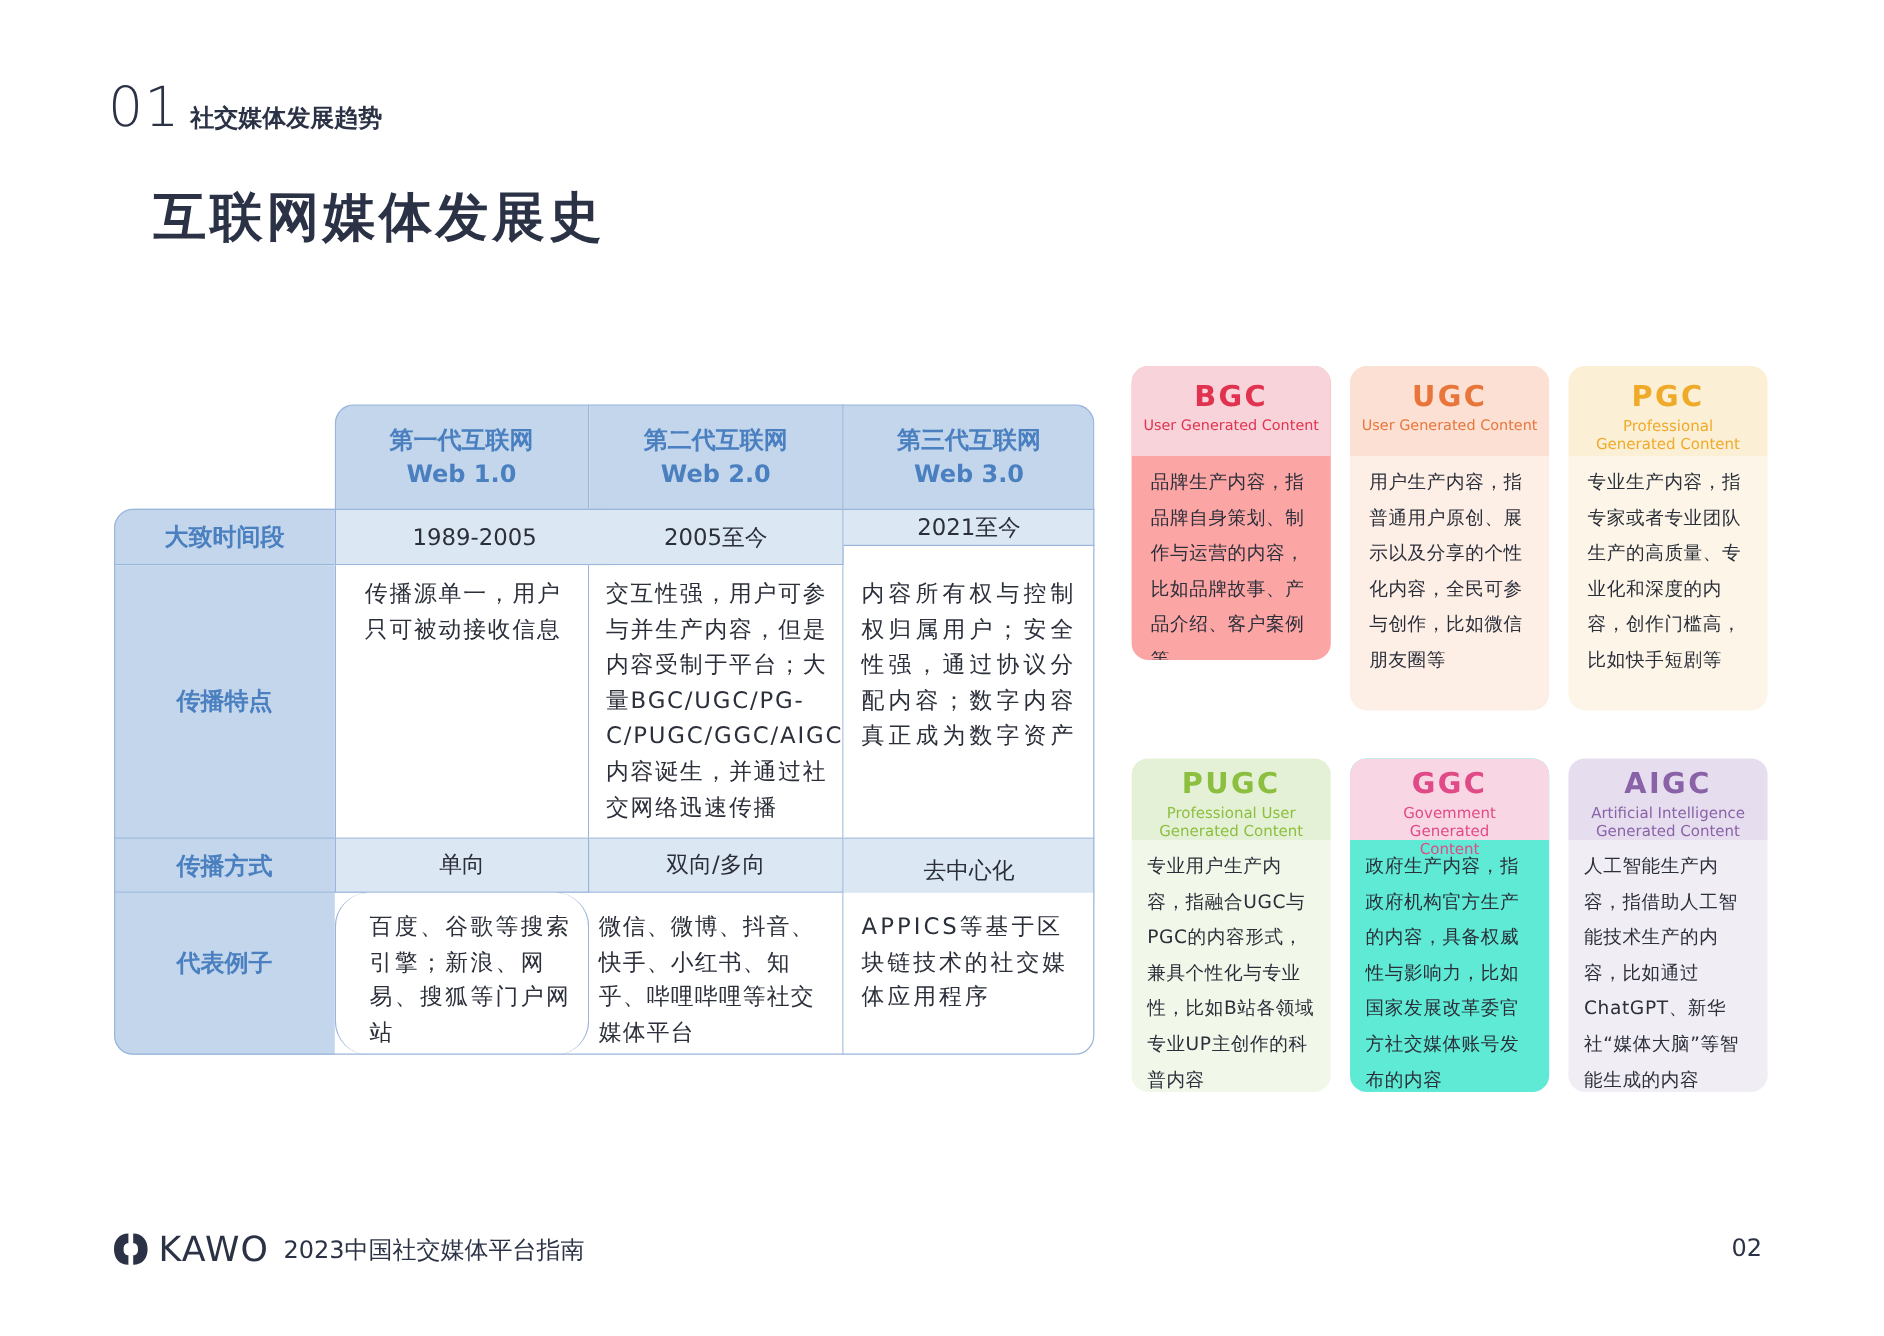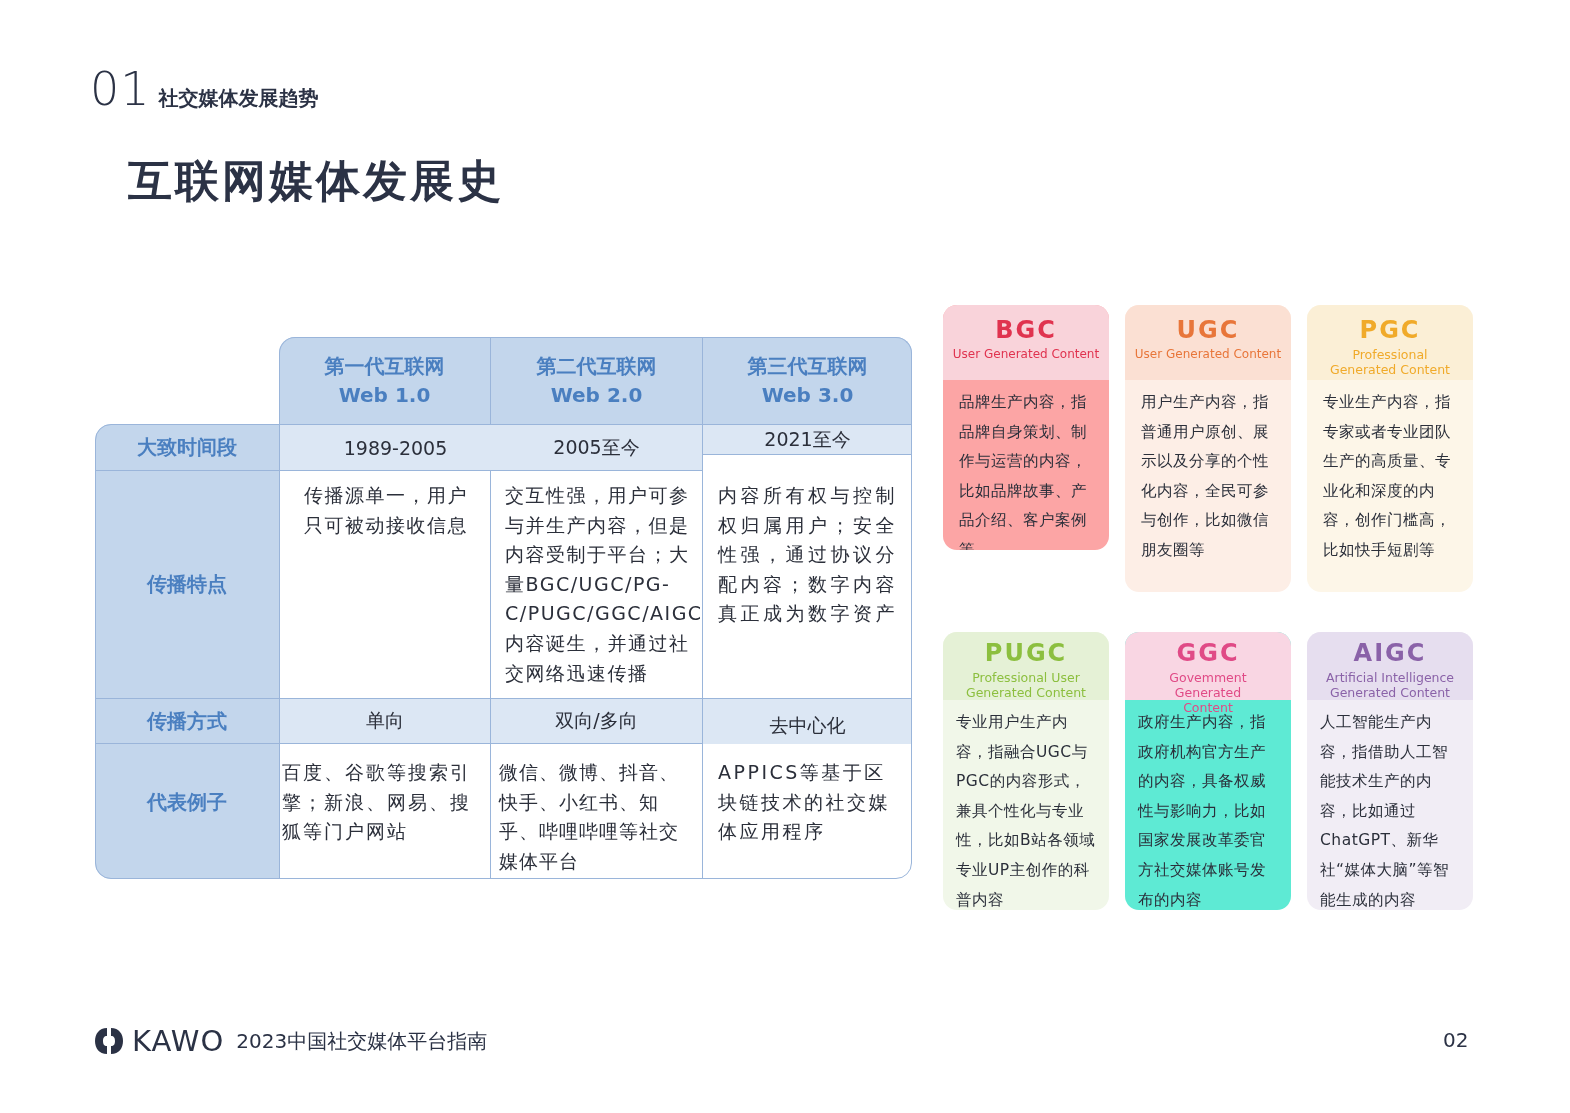--- a/index.html
+++ b/index.html
@@ -69,21 +69,21 @@
   <div class="cell body" style="left:184px;top:134px;width:212px;height:228px;border-width:0 1px 1px 1px;padding-left:24px;padding-right:20px;">传播源单一，用户只可被动接收信息</div>
   <div class="cell body" style="left:396px;top:134px;width:212px;height:228px;border-width:0 1px 1px 0;">交互性强，用户可参与并生产内容，但是内容受制于平台；大量BGC/UGC/PG-C/PUGC/GGC/AIGC内容诞生，并通过社交网络迅速传播</div>
   <div class="cell body" style="left:608px;top:134px;width:209px;height:228px;border-width:0 0 1px 0;padding-left:15px;letter-spacing:3.5px;">内容所有权与控制权归属用户；安全性强，通过协议分配内容；数字内容真正成为数字资产</div>
 
   <div class="cell rowhdr" style="left:0;top:362px;width:184px;height:45px;border-bottom-width:1px;">传播方式</div>
   <div class="cell band" style="left:396px;top:362px;width:212px;height:45px;border-width:0 1px 1px 0;">双向/多向</div>
   <div class="cell band" style="left:184px;top:362px;width:212px;height:45px;border-width:0 1px 1px 1px;">单向</div>
   <div class="cell band" style="left:608px;top:362px;width:209px;height:54px;border-width:0 0 1px 0;">去中心化</div>
 
   <div class="cell rowhdr" style="left:0;top:407px;width:184px;height:135px;border-bottom-left-radius:16px;padding-bottom:18px;">代表例子</div>
-  <div class="cell body ex" style="left:184px;top:407px;width:212px;height:135px;border-width:0 1px 0 1px;padding-left:2px;letter-spacing:2px;">百度、谷歌等搜索引擎；新浪、网易、搜狐等门户网站</div>
+  <div class="cell body ex" style="left:184px;top:407px;width:212px;height:135px;border-width:0 1px 0 1px;padding-left:28px;letter-spacing:2px;border-radius:28px;">百度、谷歌等搜索引擎；新浪、网易、搜狐等门户网站</div>
   <div class="cell body ex" style="left:396px;top:407px;width:212px;height:135px;border-width:0 1px 0 0;padding-left:8px;padding-right:4px;letter-spacing:1px;">微信、微博、抖音、快手、小红书、知乎、哔哩哔哩等社交媒体平台</div>
   <div class="cell body ex" style="left:608px;top:407px;width:209px;height:135px;border-width:0;padding-left:15px;letter-spacing:2.5px;">APPICS等基于区块链技术的社交媒体应用程序</div>
 
   <div class="outline" style="left:184px;top:0;width:633px;height:88px;border-bottom:0;border-radius:16px 16px 0 0;"></div>
   <div class="outline" style="left:0;top:87px;width:817px;height:455px;border-radius:16px 0 16px 16px;border-top-right-radius:0;"></div>
 </div>
 
 <div class="card" style="left:943px;top:305px;height:245px;background:#fca5a5;">
   <div class="card-head" style="background:#f9d3da;">
     <div class="card-abbr" style="color:#e0334f;">BGC</div>

